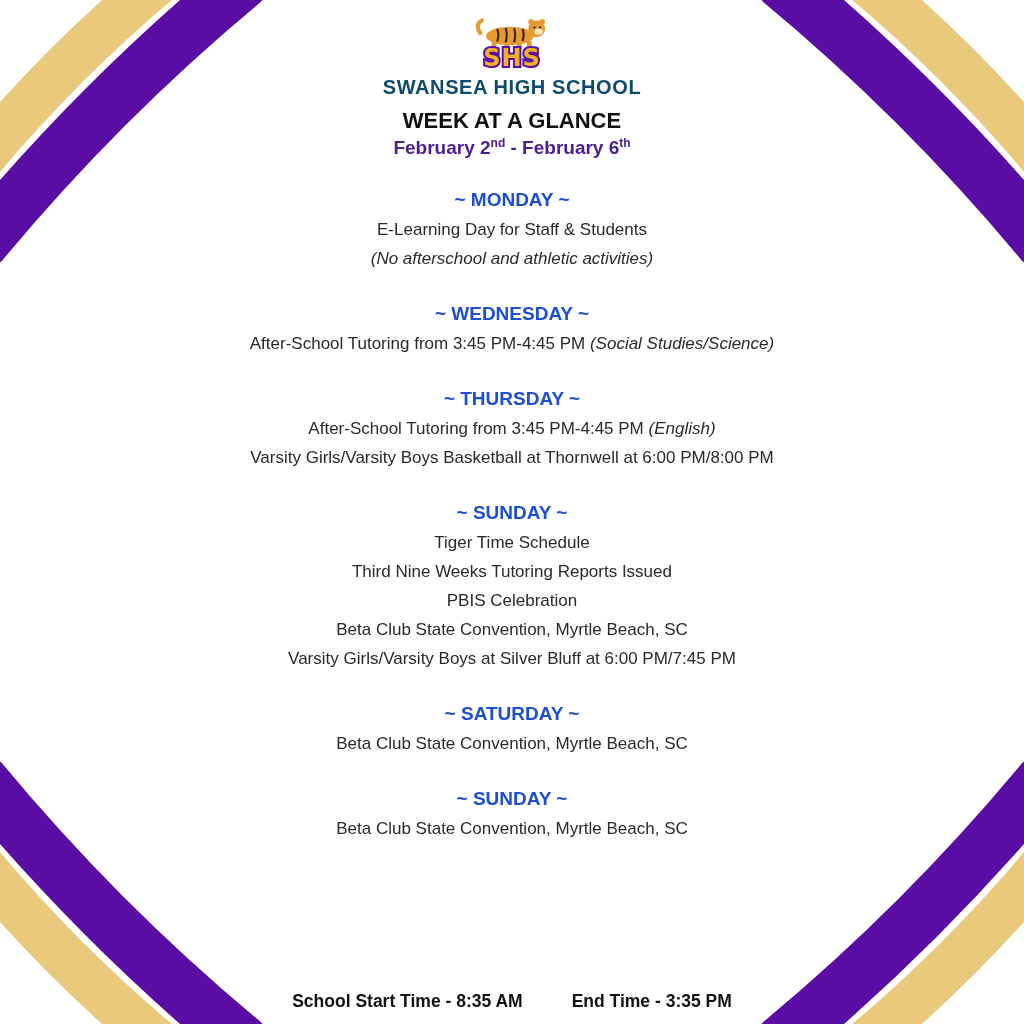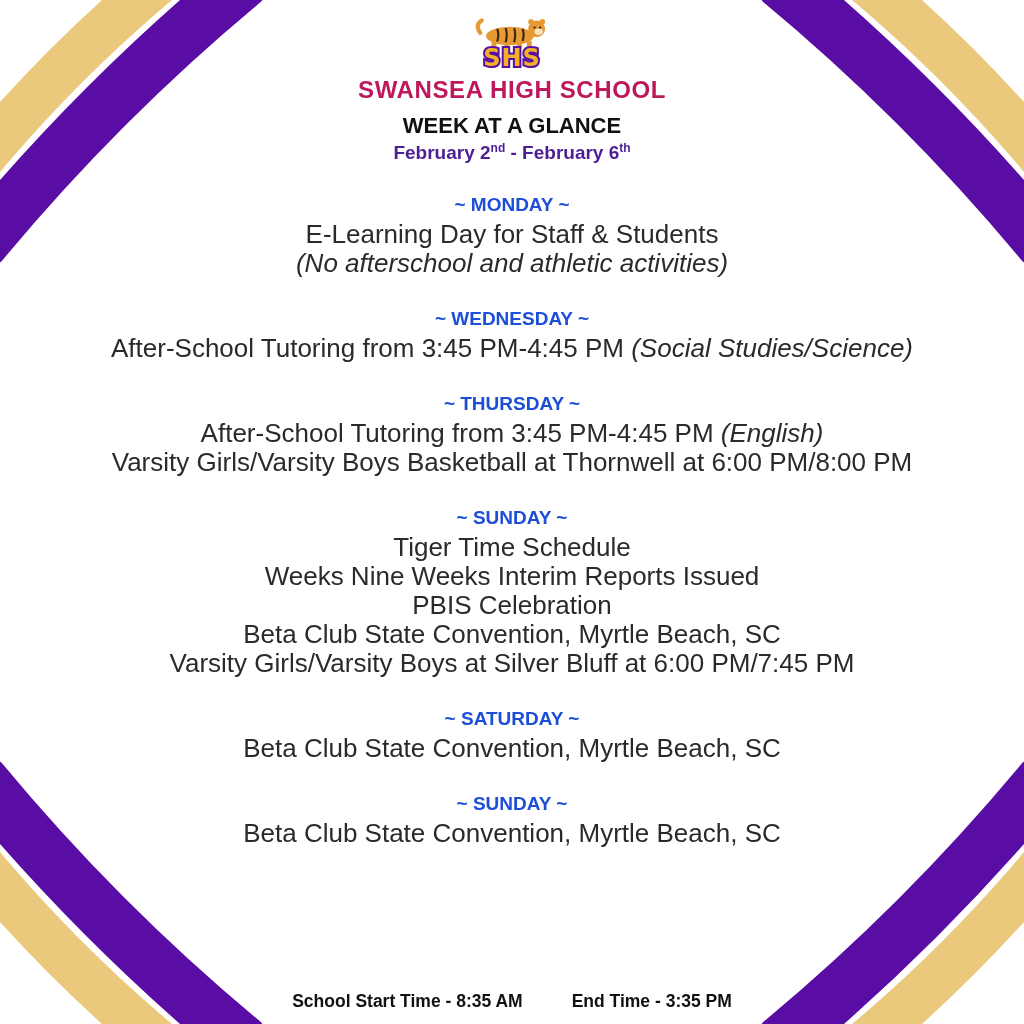--- a/index.html
+++ b/index.html
@@ -19,29 +19,29 @@
     display:flex;flex-direction:column;align-items:center;}
   
   .corner{position:absolute;width:300px;height:300px;z-index:0;pointer-events:none;}
   .corner.tl{top:0;left:0;}
   .corner.tr{top:0;right:0;transform:scaleX(-1);}
   .corner.bl{bottom:0;left:0;transform:scaleY(-1);}
   .corner.br{bottom:0;right:0;transform:scale(-1,-1);}
   header{position:relative;z-index:1;text-align:center;padding-top:12px;}
   .tiger-wrap{line-height:0;}
   .shs-wrap{line-height:0;margin-top:-6px;}
-  h1.school{margin:4px 16px 0;font-size:24px;font-weight:bold;letter-spacing:.6px;color:#be185d;}
+  h1.school{margin:4px 16px 0;font-size:20px;font-weight:bold;letter-spacing:.6px;color:#0c4a6e;}
   h2.banner{margin:9px 0 0;font-size:22px;font-weight:bold;color:#111;}
   .date{margin-top:2px;font-size:19px;font-weight:bold;color:#4c1d95;}
   .date sup{font-size:12px;}
   main.schedule{position:relative;z-index:1;text-align:center;margin-top:26px;}
   .day-section{margin-top:26px;}
   .day-section:first-child{margin-top:0;}
   .day-title{margin:0 0 1px;font-size:19px;line-height:29px;font-weight:bold;color:#1d4ed8;}
-  .day-line{margin:0;font-size:26px;line-height:29px;color:#2a2a2a;}
+  .day-line{margin:0;font-size:17px;line-height:29px;color:#2a2a2a;}
   .it{font-style:italic;}
   footer{position:relative;z-index:1;margin-top:auto;padding-bottom:12px;
     display:flex;gap:49px;font-weight:bold;font-size:17.5px;color:#111;}
 </style>
 </head>
 <body>
 
 <div class="page">
 
   <svg class="corner tl" viewBox="0 0 300 300">
@@ -105,21 +105,21 @@
         <p class="day-line"><span>After-School Tutoring from 3:45 PM-4:45 PM </span><span class="it">(Social Studies/Science)</span></p>
       </section>
       <section class="day-section">
         <h3 class="day-title">~ THURSDAY ~</h3>
         <p class="day-line"><span>After-School Tutoring from 3:45 PM-4:45 PM </span><span class="it">(English)</span></p>
         <p class="day-line"><span>Varsity Girls/Varsity Boys Basketball at Thornwell at 6:00 PM/8:00 PM</span></p>
       </section>
       <section class="day-section">
         <h3 class="day-title">~ SUNDAY ~</h3>
         <p class="day-line"><span>Tiger Time Schedule</span></p>
-        <p class="day-line"><span>Weeks Nine Weeks Interim Reports Issued</span></p>
+        <p class="day-line"><span>Third Nine Weeks Tutoring Reports Issued</span></p>
         <p class="day-line"><span>PBIS Celebration</span></p>
         <p class="day-line"><span>Beta Club State Convention, Myrtle Beach, SC</span></p>
         <p class="day-line"><span>Varsity Girls/Varsity Boys at Silver Bluff at 6:00 PM/7:45 PM</span></p>
       </section>
       <section class="day-section">
         <h3 class="day-title">~ SATURDAY ~</h3>
         <p class="day-line"><span>Beta Club State Convention, Myrtle Beach, SC</span></p>
       </section>
       <section class="day-section">
         <h3 class="day-title">~ SUNDAY ~</h3>

